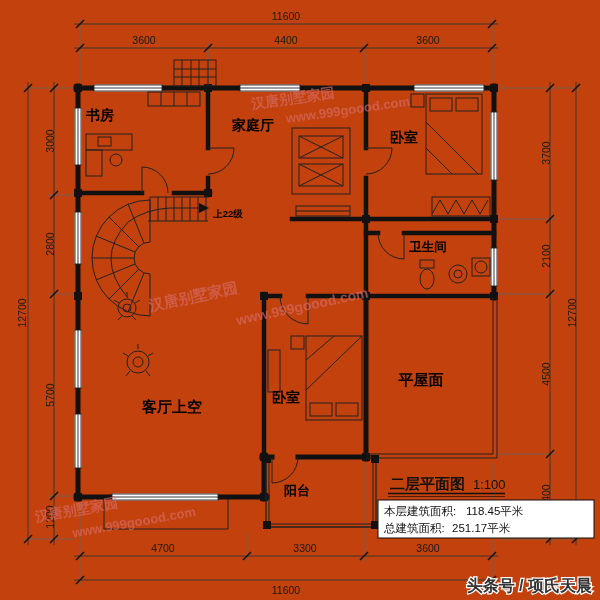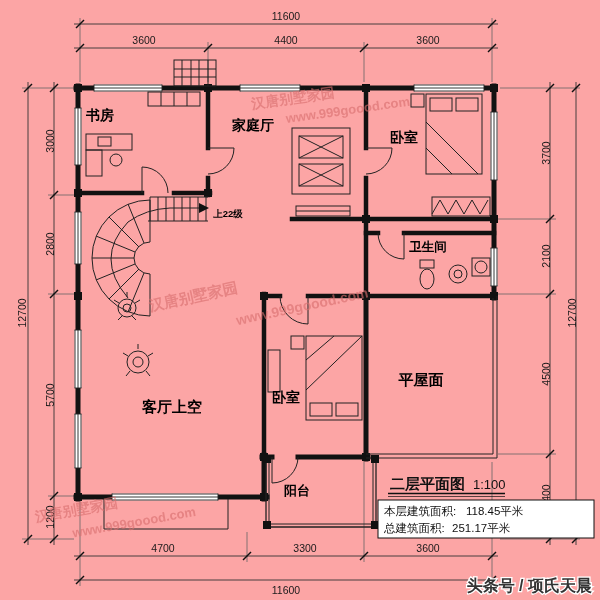--- a/index.html
+++ b/index.html
@@ -1,16 +1,16 @@
 <!DOCTYPE html>
 <html><head>
 <meta charset="utf-8">
 <style>
   html,body{margin:0;padding:0;background:#ffffff;}
-  #stage{position:relative;width:600px;height:600px;background:#fca5a5;overflow:hidden;
+  #stage{position:relative;width:600px;height:600px;background:#c2410c;overflow:hidden;
          font-family:"Liberation Sans","DejaVu Sans",sans-serif;}
   svg{display:block;}
   .w5{stroke:#111;stroke-width:5;stroke-linecap:square;}
   .w4{stroke:#111;stroke-width:4.5;stroke-linecap:square;}
   .t{stroke:#222;stroke-width:1;fill:none;}
   .t12{stroke:#222;stroke-width:1.3;fill:none;}
   .ext{stroke:#666;stroke-width:0.8;}
   .dimln{stroke:#333;stroke-width:0.9;}
   .winln{stroke:#222;stroke-width:0.9;}
   text{font-family:"Liberation Sans","DejaVu Sans",sans-serif;}

